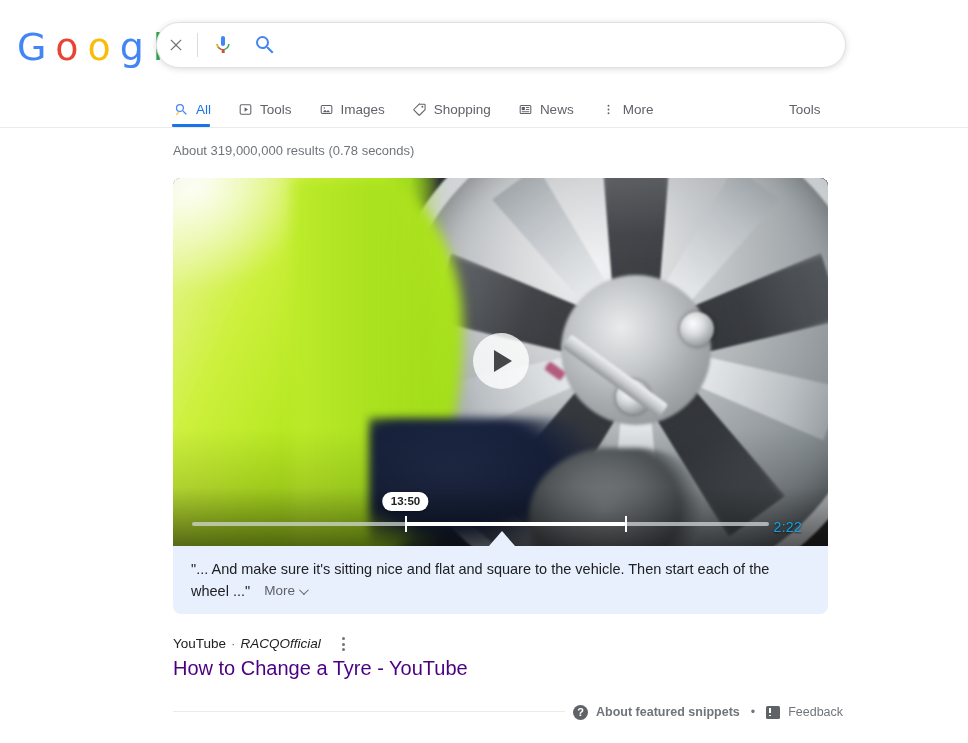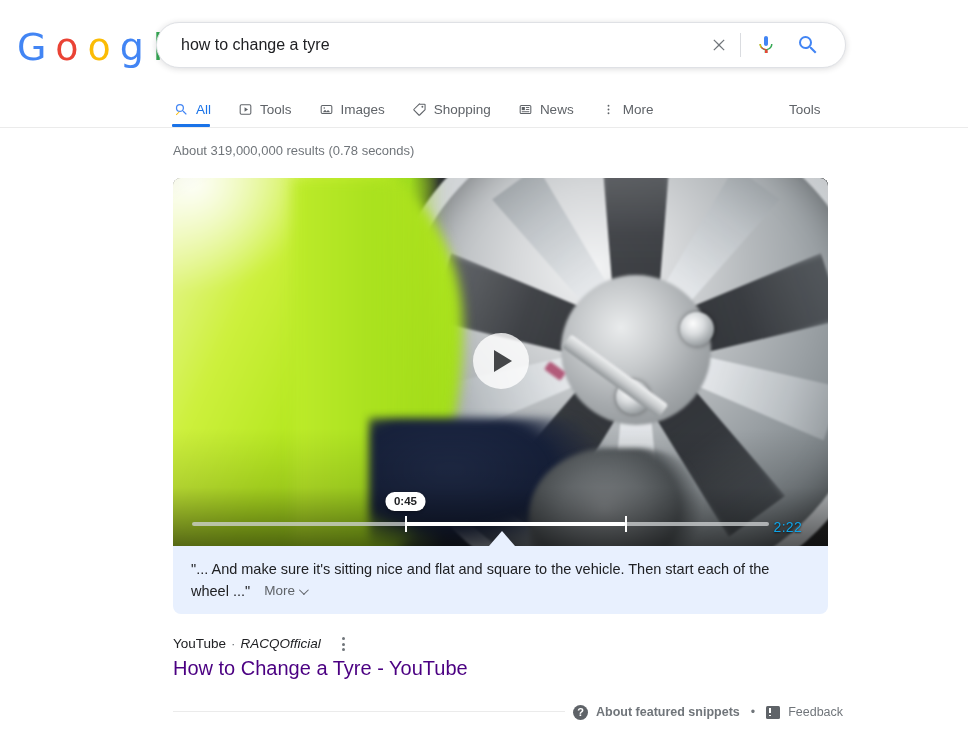--- a/index.html
+++ b/index.html
@@ -483,21 +483,20 @@
   <div class="logo">
     <span class="l-b1">G</span>
     <span class="l-r1">o</span>
     <span class="l-y1">o</span>
     <span class="l-b2">g</span>
     <span class="l-g1">l</span>
     <span class="l-r2">e</span>
   </div>
 
   <div class="searchbar">
-    <input class="search-input" type="text" value="how to change a tyre" style="">
     <div class="sb-icons">
       <div class="clear-btn">
         <svg width="20" height="20" viewBox="0 0 24 24" aria-hidden="true">
           <path d="M6.3 5.3 5.3 6.3 10.9 12l-5.6 5.7 1 1L12 13.1l5.7 5.6 1-1-5.6-5.7 5.6-5.7-1-1L12 10.9z" fill="#70757a"></path>
         </svg>
       </div>
       <div class="sb-sep"></div>
       <div class="mic-btn">
         <svg width="24" height="24" viewBox="0 0 24 24" aria-hidden="true">
           <path d="M12 3c-1.1 0-2 .9-2 2v6c0 1.1.9 2 2 2s2-.9 2-2V5c0-1.1-.9-2-2-2z" fill="#4285f4"></path>
@@ -626,21 +625,21 @@
 
   <div class="play-btn">
     <div class="play-tri"></div>
   </div>
 
   <div class="progress-wrap">
     <div class="track"></div>
     <div class="seg"></div>
     <div class="tick t1"></div>
     <div class="tick t2"></div>
-    <div class="tooltip">0:45</div>
+    <div class="tooltip">13:50</div>
   </div>
 
   <div class="duration">2:22</div>
   <div class="vid-pointer"></div>
 </div>
 
 <div class="snippet">
   <div class="snippet-text">
     <span>"... And make sure it's sitting nice and flat and square to the vehicle. Then start each of the wheel ..."</span>
     <span class="more-link">

